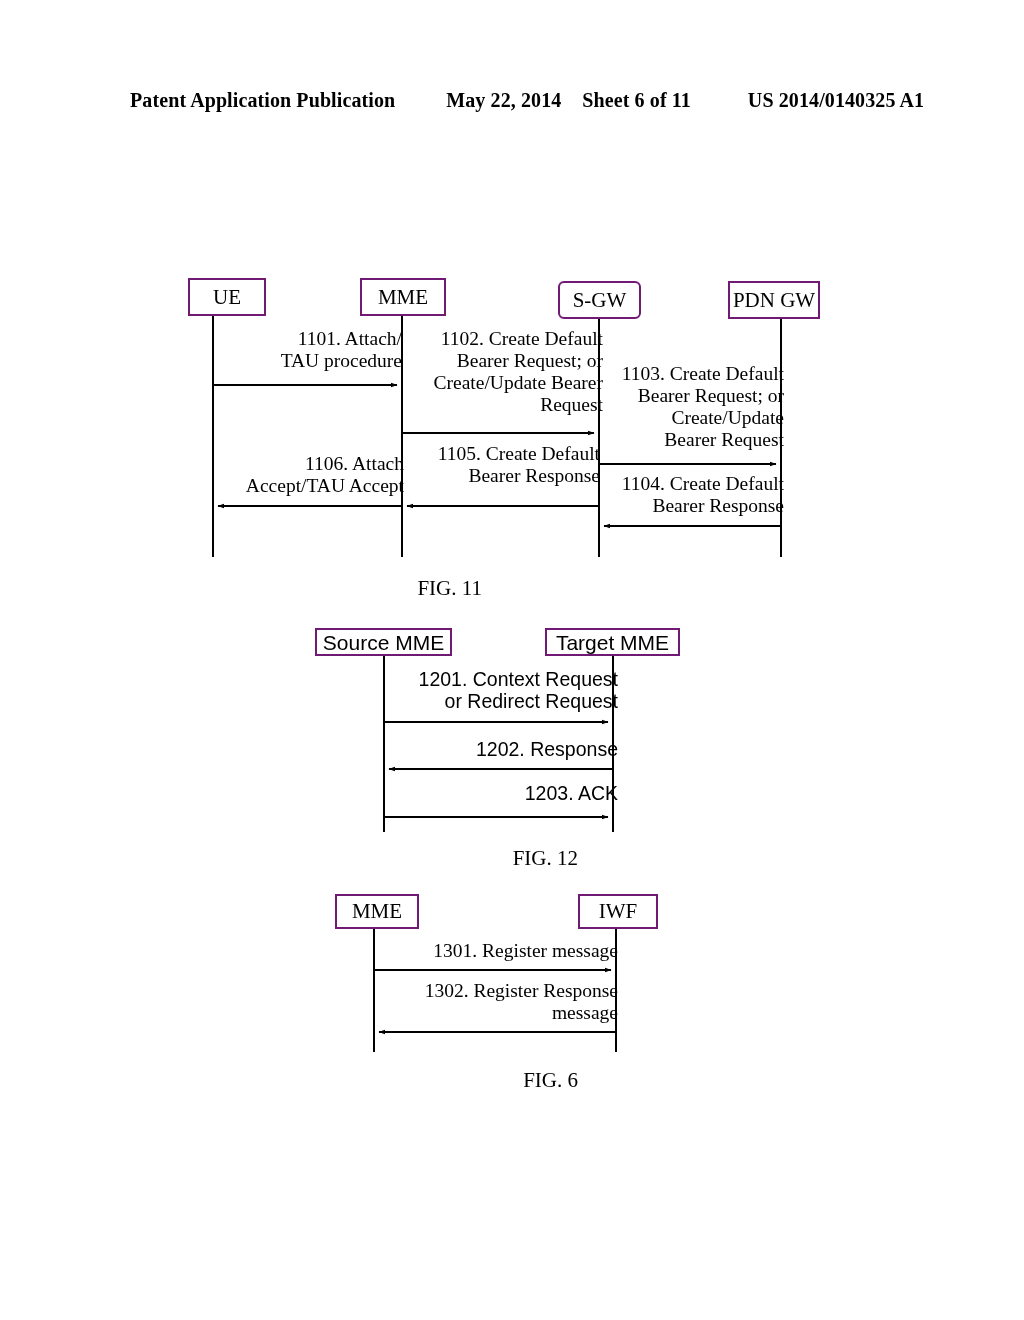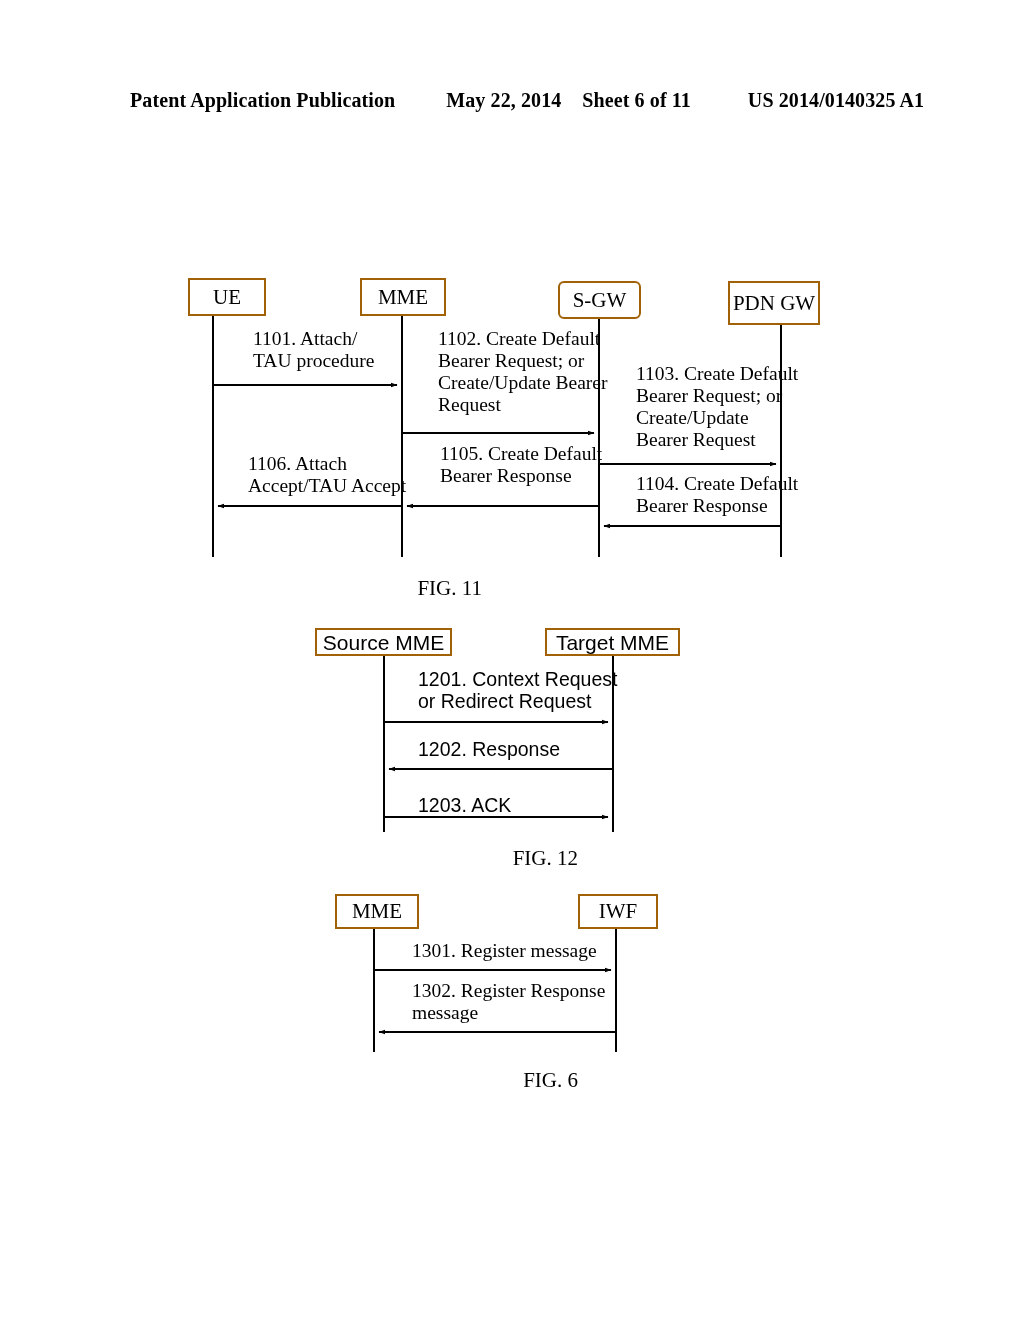--- a/index.html
+++ b/index.html
@@ -43,43 +43,42 @@
     position: absolute;
   }
   .fig-canvas {
     position: absolute;
     left: 0;
     top: 0;
   }
   .node-box {
     position: absolute;
     box-sizing: border-box;
-    border: 2px solid #a16207;
+    border: 2px solid #701a75;
     background: #fff;
     display: flex;
     align-items: center;
     justify-content: center;
     text-align: left;
     white-space: nowrap;
     line-height: 1;
   }
   .node-serif {
     font-family: "Liberation Serif", serif;
     font-size: 21px;
   }
   .node-sans {
     font-family: "Liberation Sans", sans-serif;
     font-size: 21px;
   }
   .msg-label {
     position: absolute;
-    text-align: left;
+    text-align: right;
     line-height: 1.13;
     white-space: pre-line;
-    padding-left: 40px;
   }
   .msg-serif {
     font-family: "Liberation Serif", serif;
     font-size: 19.5px;
   }
   .msg-sans {
     font-family: "Liberation Sans", sans-serif;
     font-size: 19.5px;
   }
   .fig-caption {
@@ -124,21 +123,21 @@
       </svg>
       <div class="node-box node-serif" style="left: 188px; top: 278px; width: 78px; height: 38px;">
         <span>UE</span>
       </div>
       <div class="node-box node-serif" style="left: 360px; top: 278px; width: 86px; height: 38px;">
         <span>MME</span>
       </div>
       <div class="node-box node-serif" style="left: 558px; top: 281px; width: 83px; height: 38px; border-radius: 6px;">
         <span>S-GW</span>
       </div>
-      <div class="node-box node-serif" style="left: 728px; top: 281px; width: 92px; height: 44px;">
+      <div class="node-box node-serif" style="left: 728px; top: 281px; width: 92px; height: 38px;">
         <span>PDN GW</span>
       </div>
       <div class="msg-label msg-serif" style="left: 213px; top: 328px; width: 189px;">1101. Attach/
 TAU procedure</div>
       <div class="msg-label msg-serif" style="left: 398px; top: 328px; width: 205px;">1102. Create Default
 Bearer Request; or
 Create/Update Bearer
 Request</div>
       <div class="msg-label msg-serif" style="left: 596px; top: 363px; width: 188px;">1103. Create Default
 Bearer Request; or
@@ -170,21 +169,21 @@
       </svg>
       <div class="node-box node-sans" style="left: 315px; top: 628px; width: 137px; height: 28px;">
         <span>Source MME</span>
       </div>
       <div class="node-box node-sans" style="left: 545px; top: 628px; width: 135px; height: 28px;">
         <span>Target MME</span>
       </div>
       <div class="msg-label msg-sans" style="left: 378px; top: 668px; width: 240px;">1201. Context Request
 or Redirect Request</div>
       <div class="msg-label msg-sans" style="left: 378px; top: 738px; width: 240px;">1202. Response</div>
-      <div class="msg-label msg-sans" style="left: 378px; top: 782px; width: 240px; margin-top: 12px;">1203. ACK</div>
+      <div class="msg-label msg-sans" style="left: 378px; top: 782px; width: 240px;">1203. ACK</div>
       <div class="fig-caption" style="left: 418px; top: 846px; width: 160px;">FIG. 12</div>
     </div>
     <div class="figure" style="left: 0px; top: 0px; width: 1024px; height: 1320px; pointer-events: none;">
       <svg class="fig-canvas" width="1024" height="1320">
         <defs>
           <marker id="arw-2-right" viewBox="0 0 10 10" refX="9.2" refY="5" markerWidth="7" markerHeight="7" orient="auto-start-reverse" markerUnits="userSpaceOnUse">
             <path d="M 0 1.4 L 10 5 L 0 8.6 z" fill="#000"></path>
           </marker>
           <marker id="arw-2-left" viewBox="0 0 10 10" refX="9.2" refY="5" markerWidth="7" markerHeight="7" orient="auto-start-reverse" markerUnits="userSpaceOnUse">
             <path d="M 0 1.4 L 10 5 L 0 8.6 z" fill="#000"></path>

